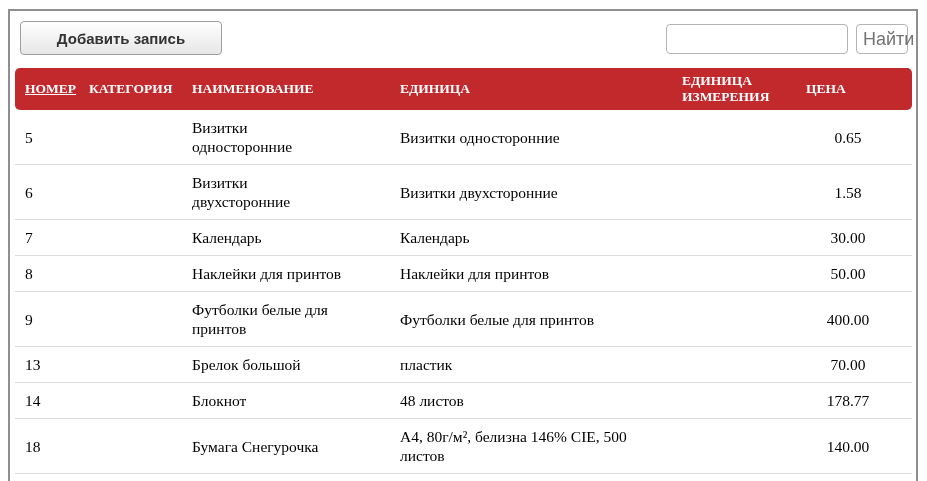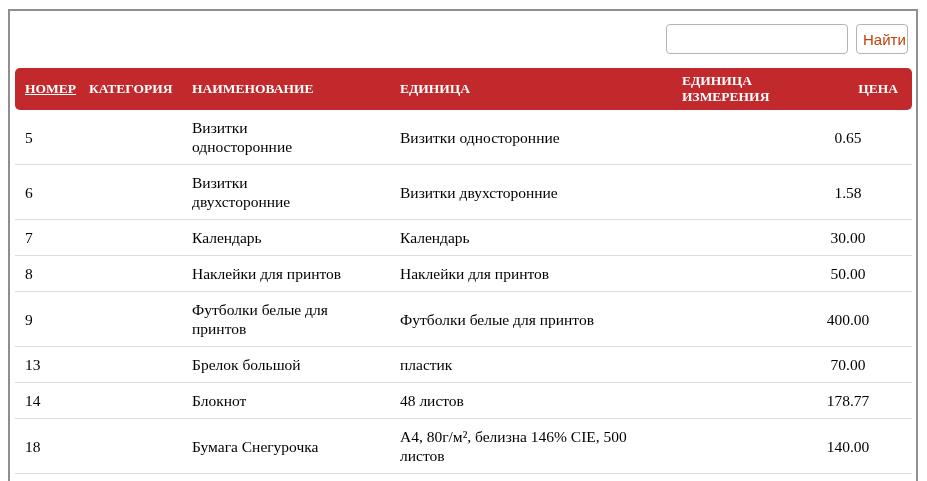--- a/index.html
+++ b/index.html
@@ -39,21 +39,21 @@
     font-size: 14px; color: #000;
     outline: none;
   }
   .find-btn {
     position: absolute; top: 13px; right: 8px;
     width: 52px; height: 30px;
     background: #ffffff;
     border: 1px solid #b3b3b3;
     border-radius: 4px;
     font-family: "Liberation Sans", sans-serif;
-    font-size: 15px; color: #c2410c;
+    font-size: 18px; color: #737373;
     cursor: pointer;
   }
   .table-wrap { position: absolute; top: 57px; left: 5px; }
   table.catalog {
     border-collapse: collapse;
     table-layout: fixed;
     width: 897px;
     font-family: "Liberation Serif", "DejaVu Serif", serif;
   }
   col.c-number { width: 66px; }
@@ -67,40 +67,41 @@
     color: #ffffff;
     font-size: 13.5px;
     font-weight: bold;
     text-align: left;
     vertical-align: middle;
     padding: 5px 8px;
     line-height: 16px;
     height: 32px;
   }
   thead th.first { border-radius: 5px 0 0 5px; padding-left: 10px; text-decoration: underline; }
-  thead th.last  { border-radius: 0 5px 5px 0; text-align: right; padding-right: 14px; }
+  thead th.last  { border-radius: 0 5px 5px 0; text-align: left; padding-right: 14px; }
   tbody td {
     border-bottom: 1px solid #dcdcdc;
     font-size: 15.5px;
     color: #000000;
     padding: 8px 8px;
     vertical-align: middle;
     line-height: 19px;
   }
   tbody td.number { padding-left: 10px; }
   tbody td.name { padding-right: 45px; }
   tbody td.description { padding-right: 30px; }
   tbody td.price { text-align: center; padding-right: 22px; }
 </style>
 </head>
 <body>
 
 <div class="page">
 
   <div class="toolbar">
+    <button class="add-btn">Добавить запись</button>
     <input class="search-input" type="text" value="" style="">
     <button class="find-btn">Найти</button>
   </div>
 
   <div class="table-wrap">
     <table class="catalog">
       <colgroup>
         <col class="c-number">
           <col class="c-category">
           <col class="c-name">

